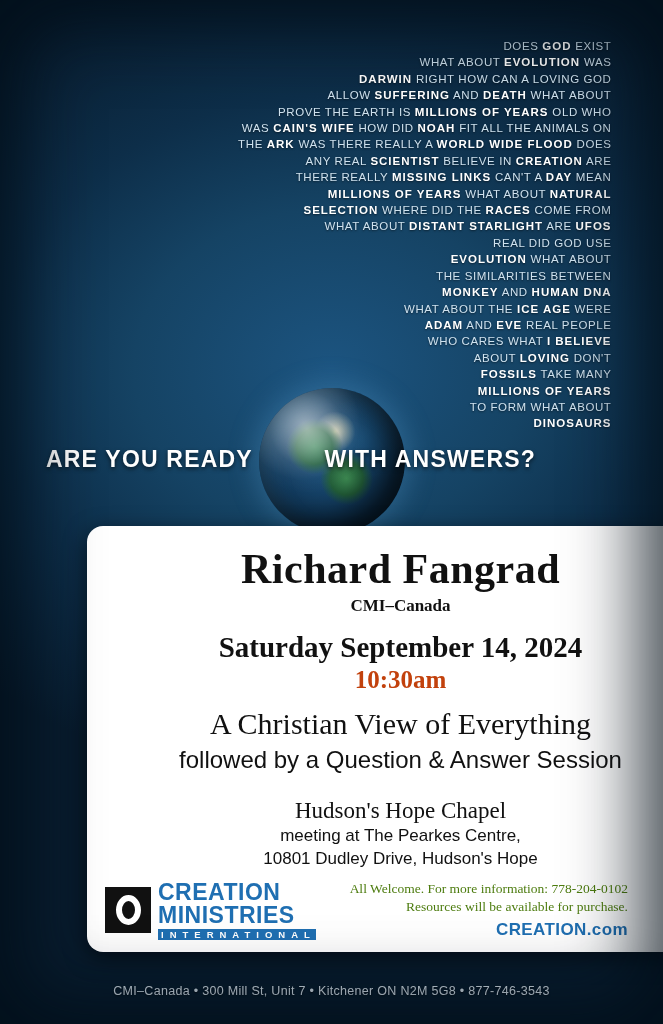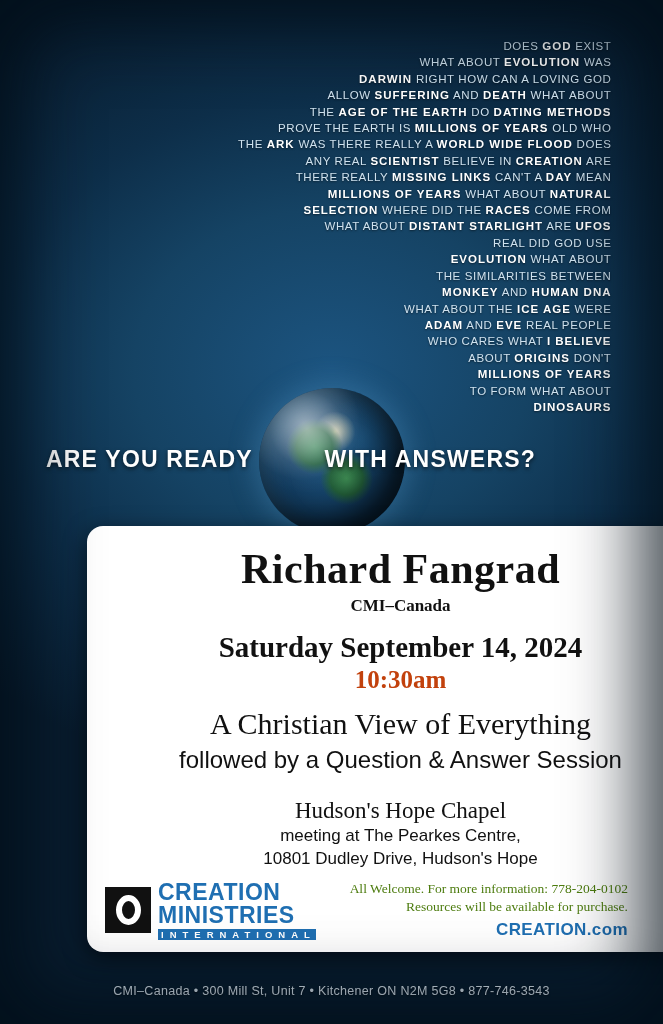--- a/index.html
+++ b/index.html
@@ -188,36 +188,37 @@
 </head>
 <body>
 
 <div class="poster">
 
   <div class="wordcloud">
       <div class="ln"><span>DOES </span><b>GOD</b><span> EXIST</span></div>
       <div class="ln"><span>WHAT ABOUT </span><b>EVOLUTION</b><span> WAS</span></div>
       <div class="ln"><b>DARWIN</b><span> RIGHT HOW CAN A LOVING GOD</span></div>
       <div class="ln"><span>ALLOW </span><b>SUFFERING</b><span> AND </span><b>DEATH</b><span> WHAT ABOUT</span></div>
-      <div class="ln"><span>THE </span><b>AGE OF THE EARTH</b><span> DO </span><b>DATING METHODS</b></div>
       <div class="ln"><span>PROVE THE EARTH IS </span><b>MILLIONS OF YEARS</b><span> OLD WHO</span></div>
+      <div class="ln"><span>WAS </span><b>CAIN'S WIFE</b><span> HOW DID </span><b>NOAH</b><span> FIT ALL THE ANIMALS ON</span></div>
       <div class="ln"><span>THE </span><b>ARK</b><span> WAS THERE REALLY A </span><b>WORLD WIDE FLOOD</b><span> DOES</span></div>
       <div class="ln"><span>ANY REAL </span><b>SCIENTIST</b><span> BELIEVE IN </span><b>CREATION</b><span> ARE</span></div>
       <div class="ln"><span>THERE REALLY </span><b>MISSING LINKS</b><span> CAN'T A </span><b>DAY</b><span> MEAN</span></div>
       <div class="ln"><b>MILLIONS OF YEARS</b><span> WHAT ABOUT </span><b>NATURAL</b></div>
       <div class="ln"><b>SELECTION</b><span> WHERE DID THE </span><b>RACES</b><span> COME FROM</span></div>
       <div class="ln"><span>WHAT ABOUT </span><b>DISTANT STARLIGHT</b><span> ARE </span><b>UFOS</b></div>
       <div class="ln"><span>REAL DID GOD USE</span></div>
       <div class="ln"><b>EVOLUTION</b><span> WHAT ABOUT</span></div>
       <div class="ln"><span>THE SIMILARITIES BETWEEN</span></div>
       <div class="ln"><b>MONKEY</b><span> AND </span><b>HUMAN DNA</b></div>
       <div class="ln"><span>WHAT ABOUT THE </span><b>ICE AGE</b><span> WERE</span></div>
       <div class="ln"><b>ADAM</b><span> AND </span><b>EVE</b><span> REAL PEOPLE</span></div>
       <div class="ln"><span>WHO CARES WHAT </span><b>I BELIEVE</b></div>
-      <div class="ln"><span>ABOUT </span><b>ORIGINS</b><span> DON'T</span></div>
+      <div class="ln"><span>ABOUT </span><b>LOVING</b><span> DON'T</span></div>
+      <div class="ln"><b>FOSSILS</b><span> TAKE MANY</span></div>
       <div class="ln"><b>MILLIONS OF YEARS</b></div>
       <div class="ln"><span>TO FORM WHAT ABOUT</span></div>
       <div class="ln"><b>DINOSAURS</b></div>
     </div>
 
   <div class="earth-wrap">
     <div class="earth"></div>
   </div>
 
   <div class="headline">

